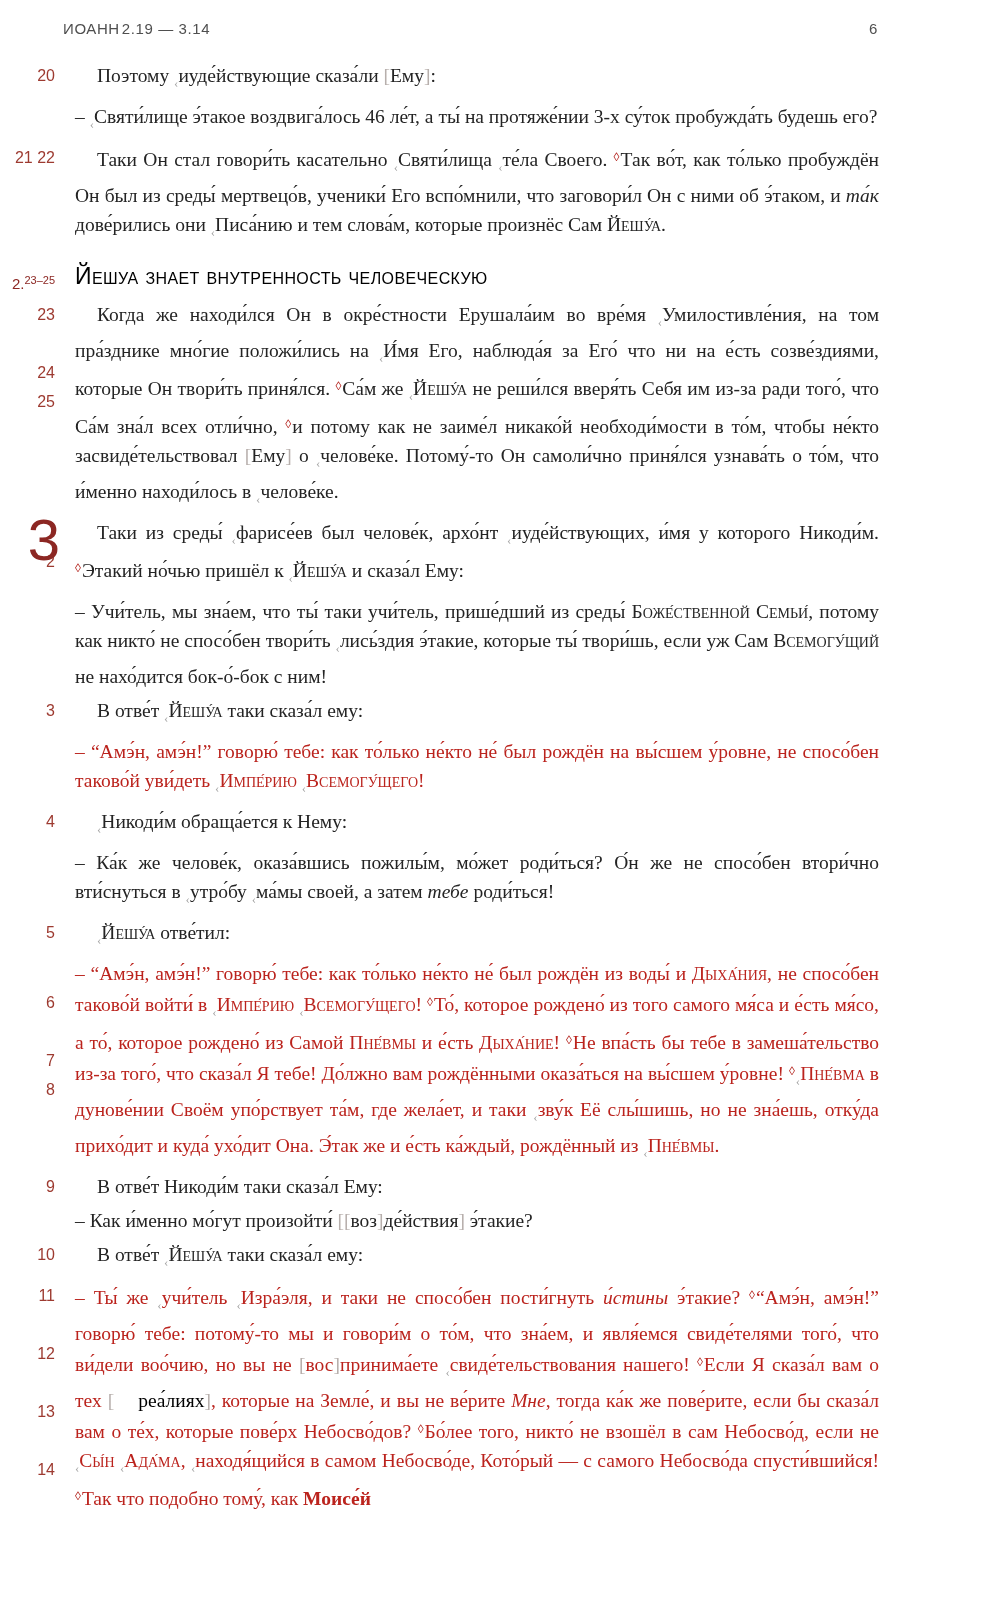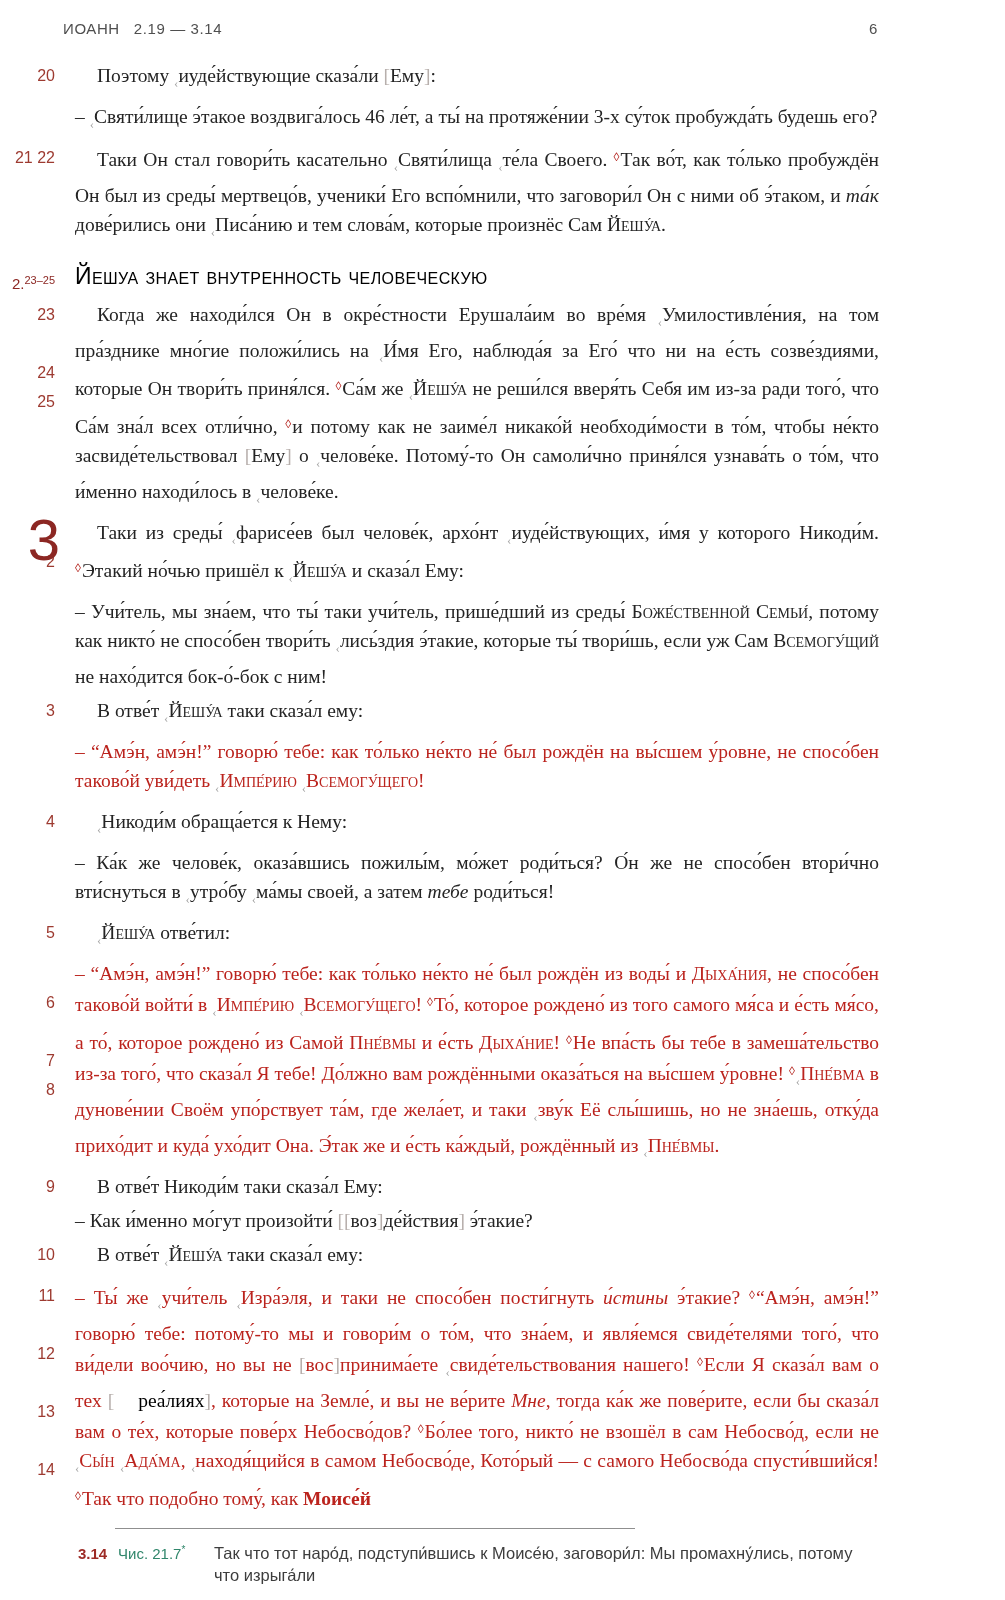--- a/index.html
+++ b/index.html
@@ -10,21 +10,21 @@
     overflow:hidden;
     font-family:"Liberation Serif", serif;
   }
   
   .runhead {
     display:flex; justify-content:space-between;
     margin:20px 127px 24px 63px;
     font-family:"Liberation Sans", sans-serif;
     font-size:15px; color:#4f4f4f; letter-spacing:.6px;
   }
-  .runhead .book { margin-right:14px; }
+  .runhead .book { margin-right:2px; }
   
   .text-col { position:relative; margin-left:75px; width:804px; }
   .para {
     position:relative;
     font-size:19.5px; line-height:29px;
     color:#242424; text-align:justify;
     margin:0 0 5px 0;
   }
   .para.indent { text-indent:22px; }
   .para.red { color:#bb231d; }
@@ -108,22 +108,14 @@
       <div class="para indent"><span class="vnum" style="top: 0px;">4</span><span class="gmark">‹</span><span>Никоди́м обраща́ется к Нему:</span></div>
       <div class="para"><span>– Ка́к же челове́к, оказа́вшись пожилы́м, мо́жет роди́ться? О́н же не спосо́бен втори́чно вти́снуться в </span><span class="gmark">‹</span><span>утро́бу </span><span class="gmark">‹</span><span>ма́мы своей, а затем </span><span class="it">тебе</span><span> роди́ться!</span></div>
       <div class="para indent"><span class="vnum" style="top: 0px;">5</span><span class="gmark">‹</span><span class="sc">Йешу́а</span><span> отве́тил:</span></div>
       <div class="para red"><span class="vnum" style="top: 29px;">6</span><span class="vnum" style="top: 87px;">7</span><span class="vnum" style="top: 116px;">8</span><span>– “Амэ́н, амэ́н!” говорю́ тебе: как то́лько не́кто не́ был рождён из воды́ и </span><span class="sc">Дыха́ния</span><span>, не спосо́бен таково́й войти́ в </span><span class="gmark">‹</span><span class="sc">Импе́рию</span><span> </span><span class="gmark">‹</span><span class="sc">Всемогу́щего</span><span>! </span><span class="diamond">◊</span><span>То́, которое рождено́ из того самого мя́са и е́сть мя́со, а то́, которое рождено́ из Самой </span><span class="sc">Пне́вмы</span><span> и е́сть </span><span class="sc">Дыха́ние</span><span>! </span><span class="diamond">◊</span><span>Не впа́сть бы тебе в замеша́тельство из-за того́, что сказа́л Я тебе! До́лжно вам рождёнными оказа́ться на вы́сшем у́ровне! </span><span class="diamond">◊</span><span class="gmark">‹</span><span class="sc">Пне́вма</span><span> в дунове́нии Своём упо́рствует та́м, где жела́ет, и таки </span><span class="gmark">‹</span><span>зву́к Её слы́шишь, но не зна́ешь, отку́да прихо́дит и куда́ ухо́дит Она. Э́так же и е́сть ка́ждый, рождённый из </span><span class="gmark">‹</span><span class="sc">Пне́вмы</span><span>.</span></div>
       <div class="para indent"><span class="vnum" style="top: 0px;">9</span><span>В отве́т Никоди́м таки сказа́л Ему:</span></div>
       <div class="para"><span>– Как и́менно мо́гут произойти́ </span><span class="gbr">[</span><span class="gbr">[</span><span>воз</span><span class="gbr">]</span><span>де́йствия</span><span class="gbr">]</span><span> э́такие?</span></div>
       <div class="para indent"><span class="vnum" style="top: 0px;">10</span><span>В отве́т </span><span class="gmark">‹</span><span class="sc">Йешу́а</span><span> таки сказа́л ему:</span></div>
       <div class="para red"><span class="vnum" style="top: 0px;">11</span><span class="vnum" style="top: 58px;">12</span><span class="vnum" style="top: 116px;">13</span><span class="vnum" style="top: 174px;">14</span><span>– Ты́ же </span><span class="gmark">‹</span><span>учи́тель </span><span class="gmark">‹</span><span>Изра́эля, и таки не спосо́бен пости́гнуть </span><span class="it">и́стины</span><span> э́такие? </span><span class="diamond">◊</span><span>“Амэ́н, амэ́н!” говорю́ тебе: потому́-то мы и говори́м о то́м, что зна́ем, и явля́емся свиде́телями того́, что ви́дели воо́чию, но вы не </span><span class="gbr">[</span><span>вос</span><span class="gbr">]</span><span>принима́ете </span><span class="gmark">‹</span><span>свиде́тельствования нашего! </span><span class="diamond">◊</span><span>Если Я сказа́л вам о тех </span><span class="gbr">[</span><span class="ins">реа́лиях</span><span class="gbr">]</span><span>, которые на Земле́, и вы не ве́рите </span><span class="it">Мне</span><span>, тогда ка́к же пове́рите, если бы сказа́л вам о те́х, которые пове́рх Небосво́дов? </span><span class="diamond">◊</span><span>Бо́лее того, никто́ не взошёл в сам Небосво́д, если не </span><span class="gmark">‹</span><span class="sc">Сы́н</span><span> </span><span class="gmark">‹</span><span class="sc">Ада́ма</span><span>, </span><span class="gmark">‹</span><span>находя́щийся в самом Небосво́де, Кото́рый — с самого Небосво́да спусти́вшийся! </span><span class="diamond">◊</span><span>Так что подобно тому́, как </span><span class="bd">Моисе́й</span></div>
     </main>
 
-  <div class="footnote">
-    <div class="fn-rule"></div>
-    <div class="fn-row">
-      <span class="fn-ref">3.14</span>
-      <span class="fn-src"><span>Чис. 21.7</span><sup>*</sup></span>
-      <span class="fn-text">Так что тот наро́д, подступи́вшись к Моисе́ю, заговори́л: Мы промахну́лись, потому что изрыга́ли</span>
-    </div>
-  </div>
 
 </div>
 
 </body></html>

